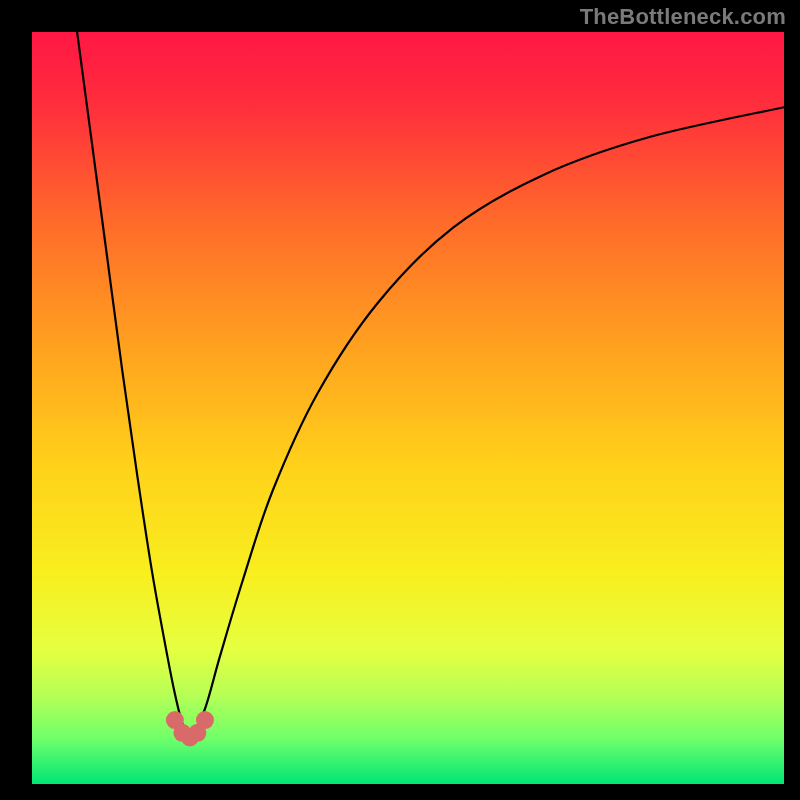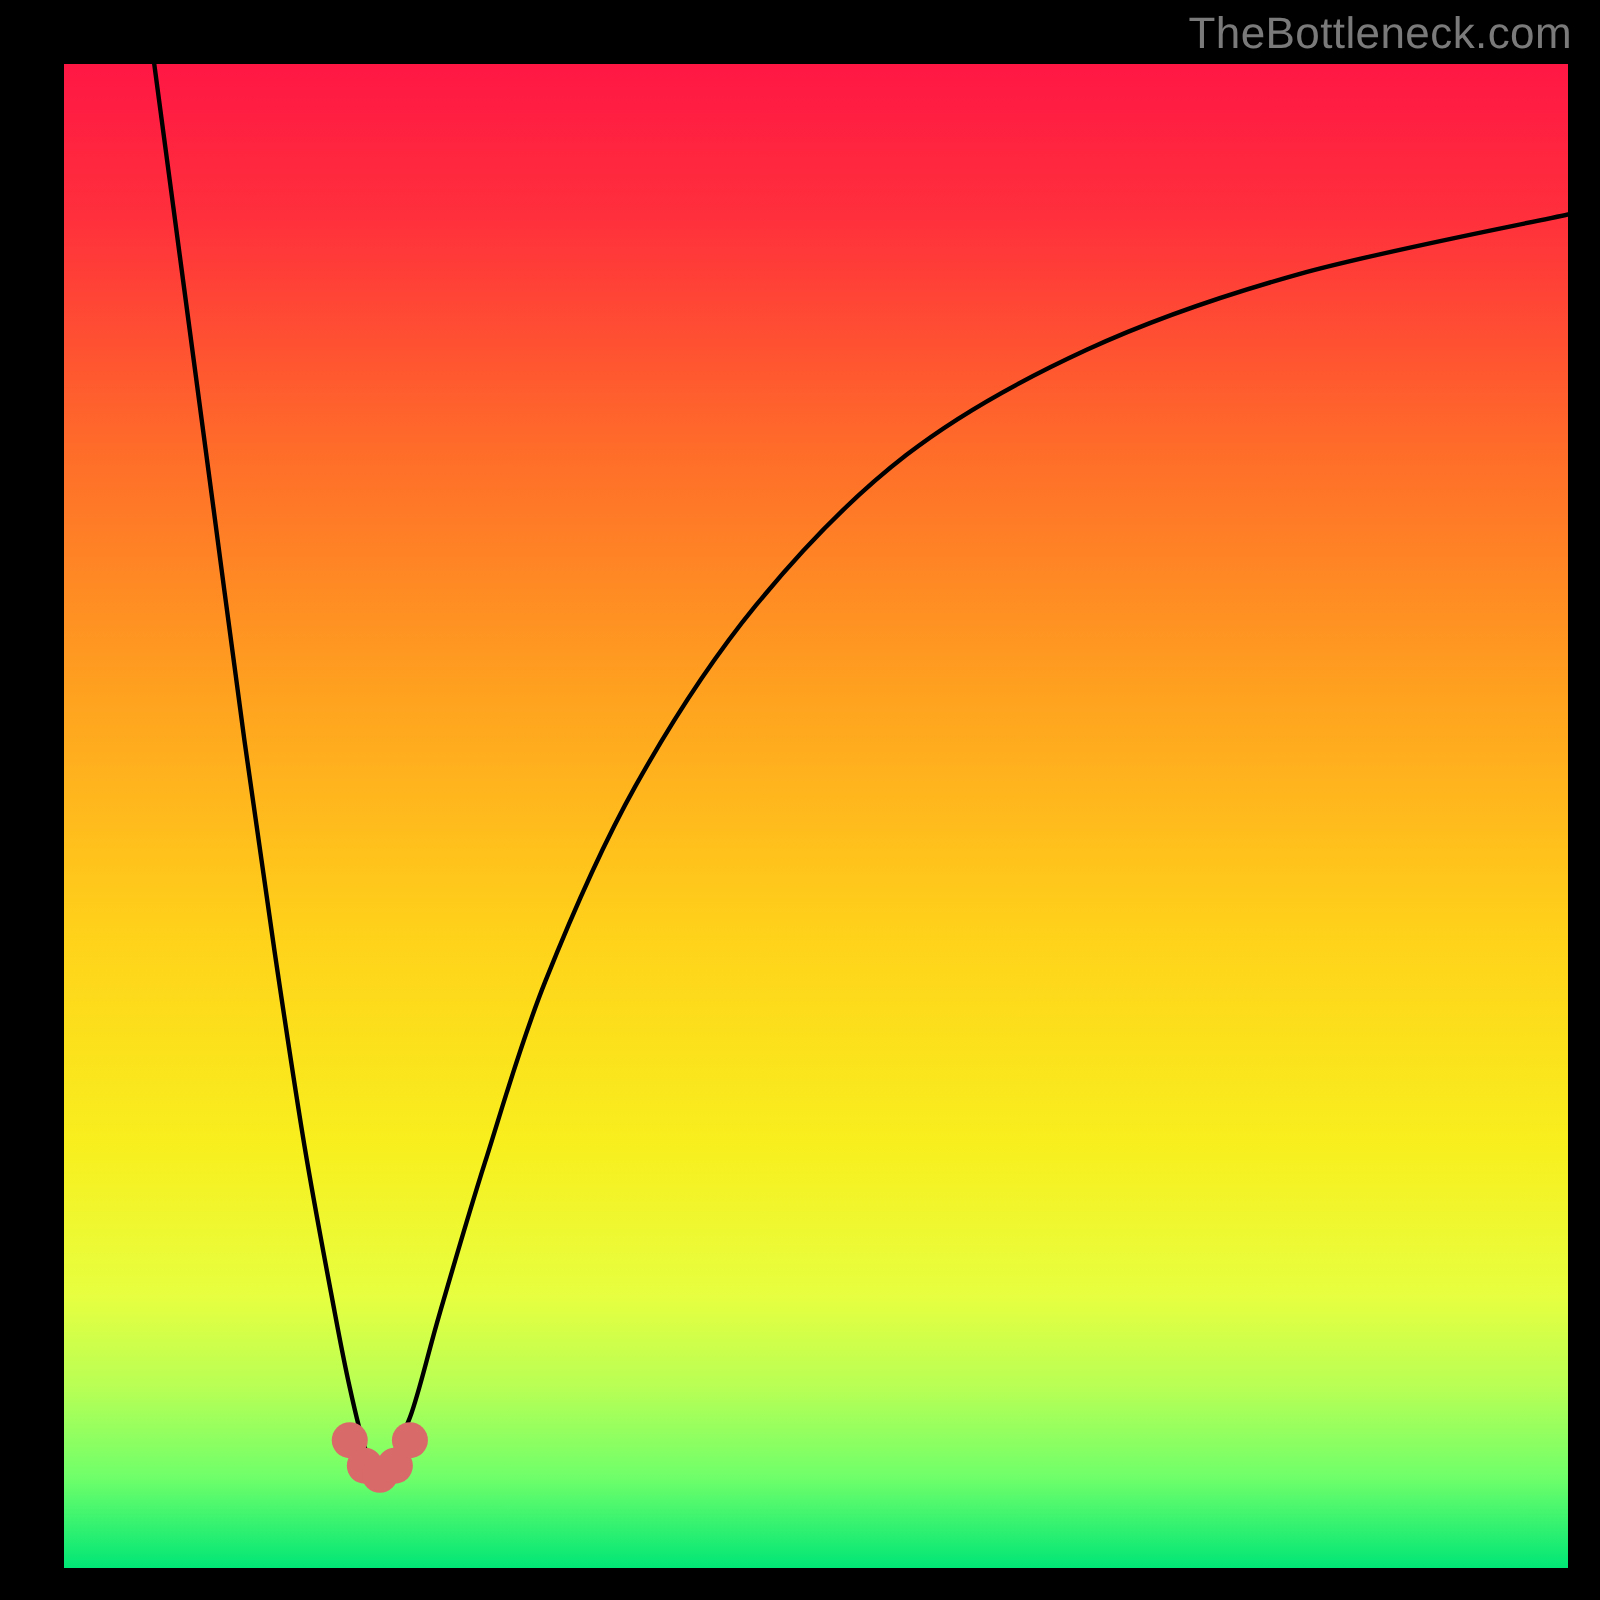--- a/index.html
+++ b/index.html
@@ -19,21 +19,21 @@
     height: 752px;
     overflow: hidden;
   }
   .watermark {
     position: absolute;
     top: 4px;
     right: 14px;
     color: #7a7a7a;
     font-size: 22px;
     letter-spacing: 0.2px;
-    font-weight: 400;
+    font-weight: 700;
     z-index: 10;
   }
   svg {
     position: absolute;
     left: 0;
     top: 0;
   }
 </style>
 </head>
 <body>

